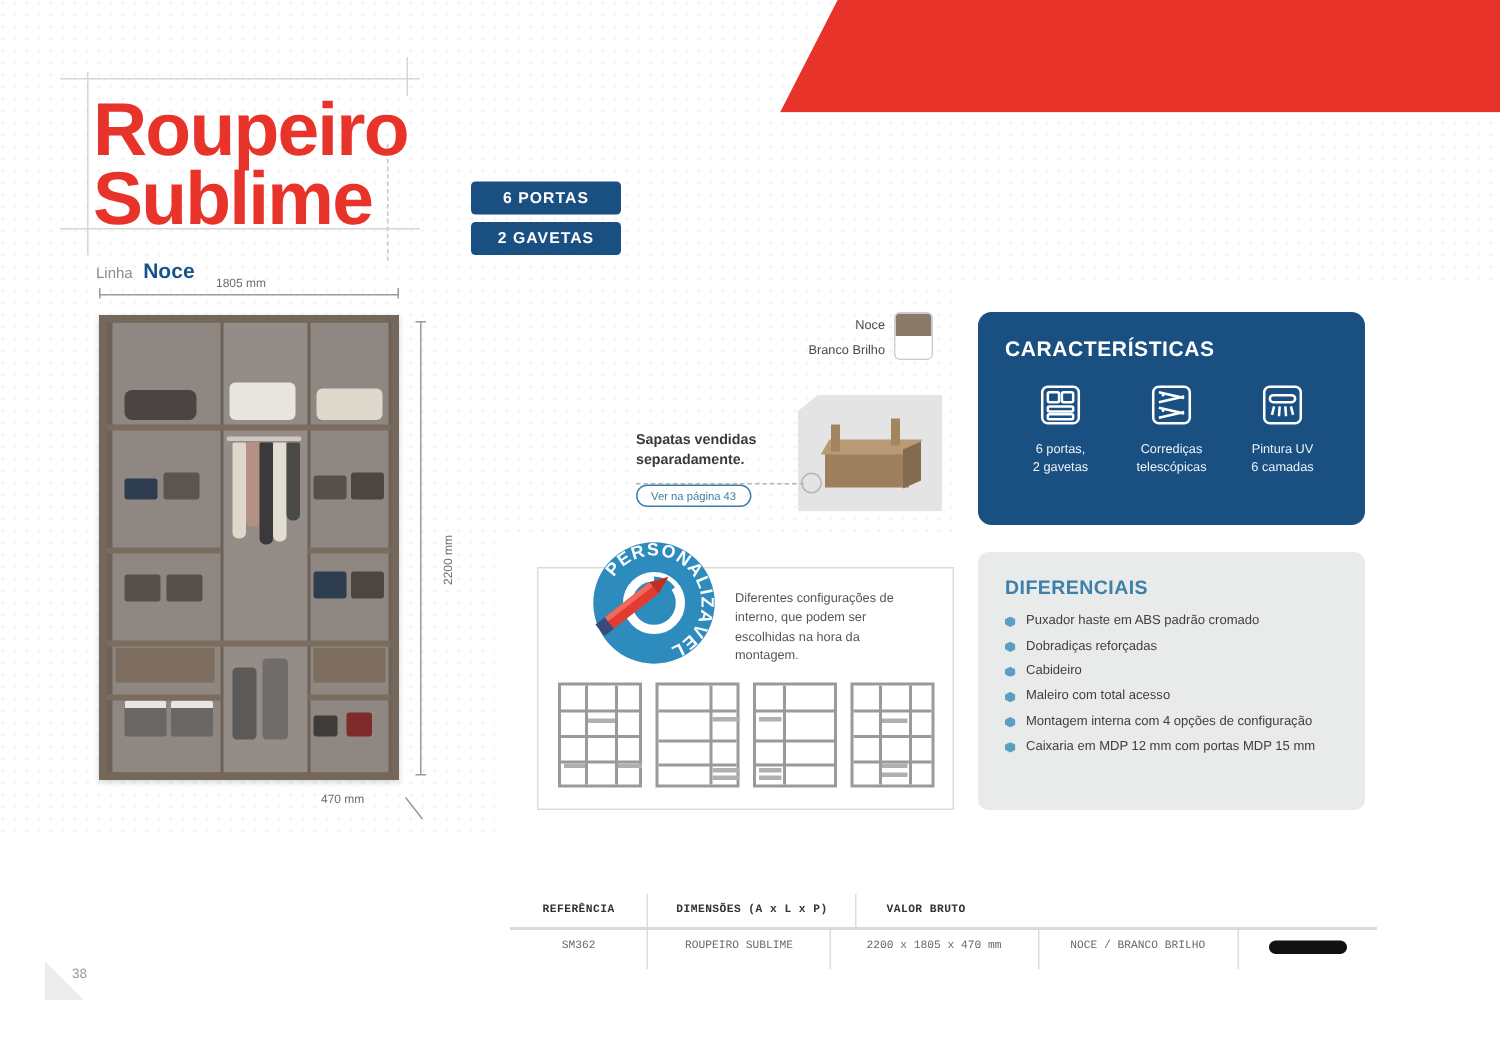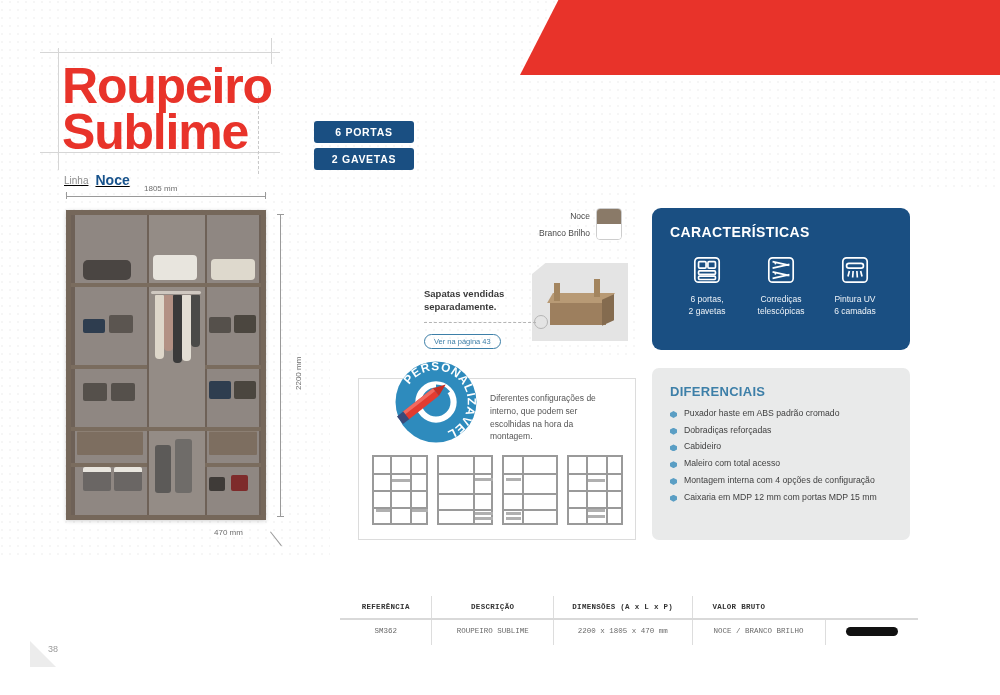--- a/index.html
+++ b/index.html
@@ -46,21 +46,21 @@
 
   #product-title {
     font-size: 50px; font-weight: bold; color: #e8332a;
     line-height: 0.92; letter-spacing: -1.2px;
     white-space: pre-line;
     position: relative; z-index: 3;
   }
 
   #linha-row {
     position: absolute; left: 64px; top: 172px;
-    display: flex; align-items: center; gap: 7px; z-index: 3; text-decoration: underline;
+    display: flex; align-items: flex-end; gap: 7px; z-index: 3;
   }
   #linha-label { font-size: 10px; color: #8b8b8b; }
   #linha-value { font-size: 14px; font-weight: bold; color: #18538c; }
 
   
   #badges {
     position: absolute; left: 314px; top: 121px;
     display: flex; flex-direction: column; gap: 5px; z-index: 4;
   }
   .badge {
@@ -124,21 +124,21 @@
     display: flex; flex-direction: column;
   }
   .chip { flex: 1; }
 
   
   #shoe-note { position: absolute; left: 424px; top: 288px; width: 130px; z-index: 3; }
   #shoe-note-text {
     font-size: 9.5px; font-weight: bold; color: #3a3a3a; line-height: 1.35;
   }
   #shoe-link {
-    display: inline-block; margin-top: 20px;
+    display: inline-block; margin-top: 9px;
     border: 1px solid #3d7fa8; border-radius: 9px;
     color: #3d7fa8; font-size: 7.5px;
     padding: 2px 9px;
   }
   #shoe-dash {
     position: absolute; left: 424px; top: 322px;
     width: 112px; border-top: 1px dashed #b5b5b5;
   }
   #shoe-circle {
     position: absolute; left: 534px; top: 315px;
@@ -528,21 +528,20 @@
     </div>
     <div class="difer-item">
       <div class="difer-bullet"></div>
       <div class="difer-text">Caixaria em MDP 12 mm com portas MDP 15 mm</div>
     </div>
   </div>
 
   <div id="spec-table">
     <div id="spec-head">
       <div class="c1">REFERÊNCIA</div>
-      <div class="c2">DESCRIÇÃO</div>
       <div class="c3">DIMENSÕES (A x L x P)</div>
       <div class="c5">VALOR BRUTO</div>
     </div>
     <div id="spec-rule"></div>
     <div id="spec-row">
       <div class="c1">SM362</div>
       <div class="c2">ROUPEIRO SUBLIME</div>
       <div class="c3">2200 x 1805 x 470 mm</div>
       <div class="c4">NOCE / BRANCO BRILHO</div>
       <div class="c5">

